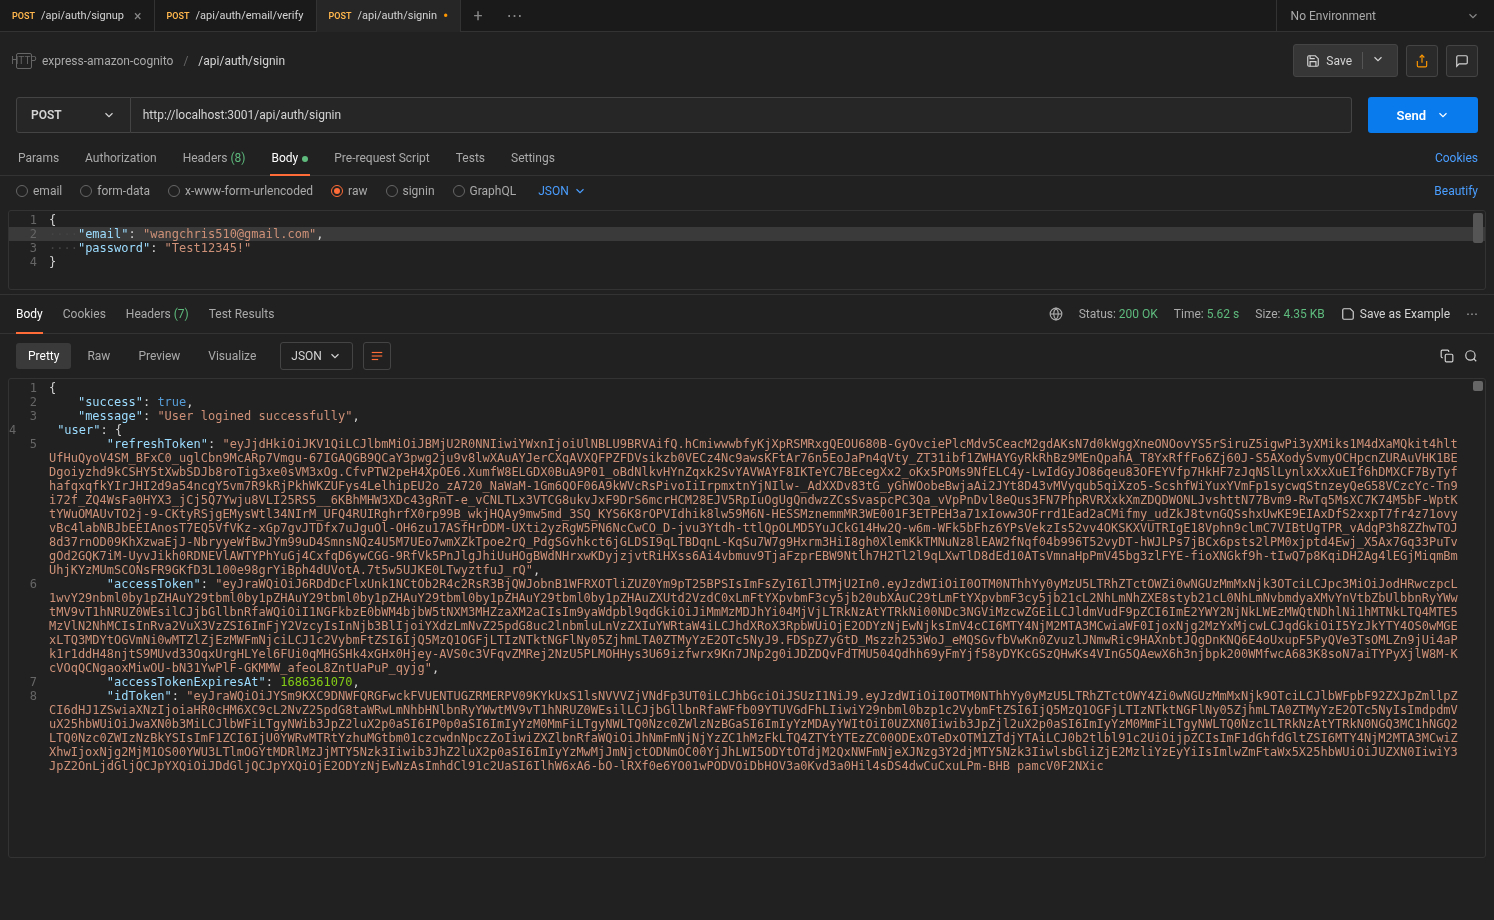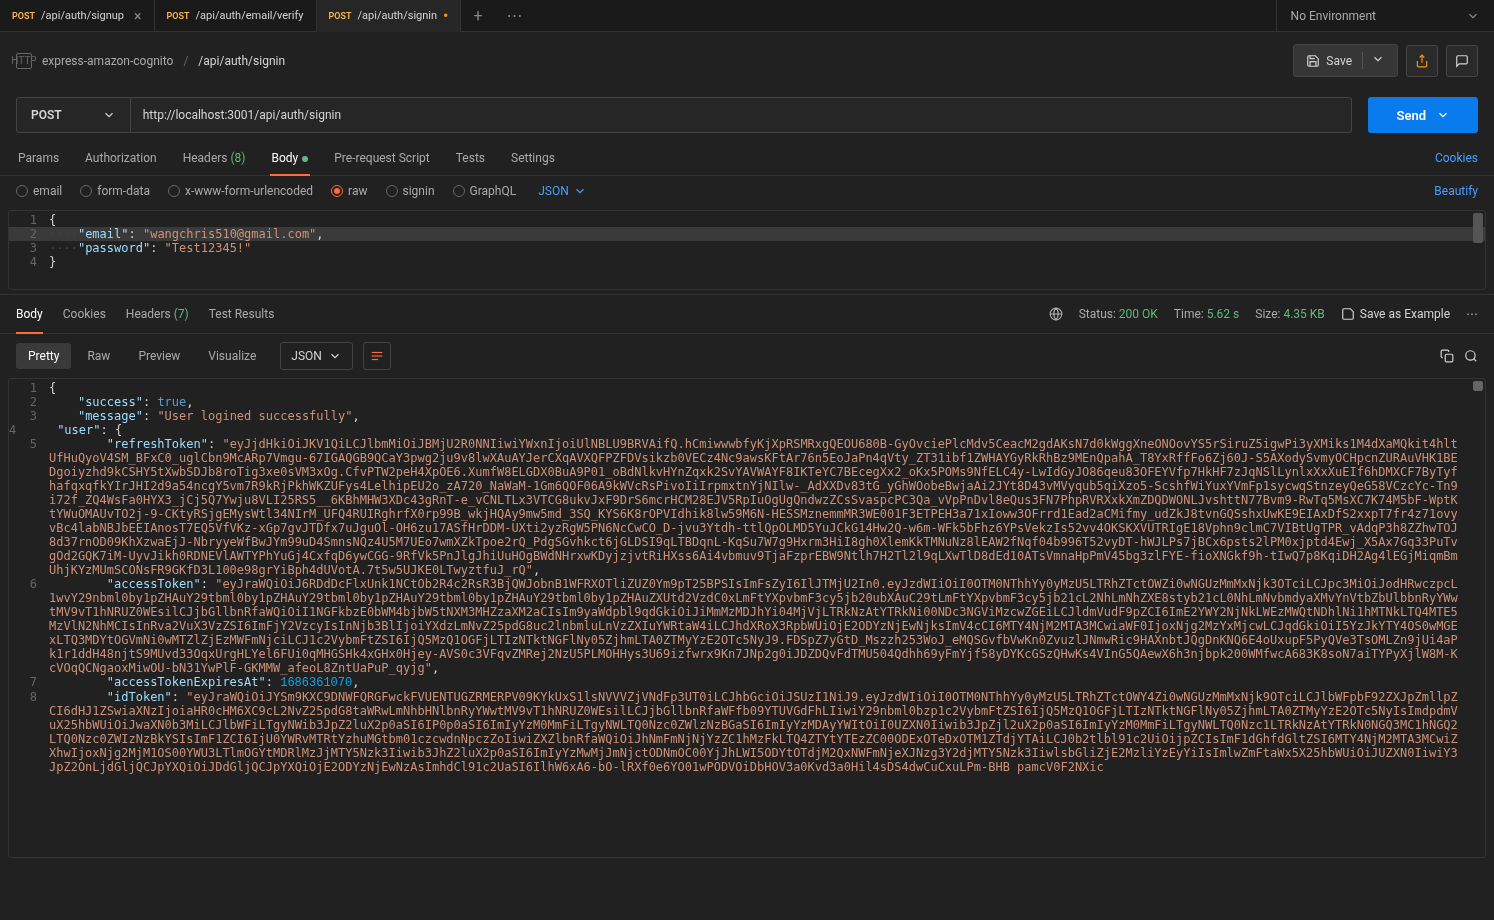--- a/index.html
+++ b/index.html
@@ -59,21 +59,21 @@
 .editor { position: relative; font-family: Menlo, Consolas, monospace; font-size: 12px; }
 .editor .line { display: flex; }
 .editor .ln { width: 40px; text-align: right; padding-right: 12px; color: #666; user-select: none; flex-shrink: 0; }
 .editor .code { white-space: pre; }
 .editor .hl-line { background: #3a3a3a; }
 .editor .code.wrap { white-space: pre-wrap; word-break: break-all; padding-right: 20px; }
 .tok-key { color: #9cdcfe; }
 .tok-str { color: #ce9178; }
 .tok-punc { color: #d4d4d4; }
 .tok-bool { color: #569cd6; }
-.tok-num { color: #0ea5e9; font-family: Liberation Mono, monospace; }
+.tok-num { color: #84cc16; }
 .indent-guide { color: #444; }
 
 .req-editor { height: 80px; border: 1px solid #333; margin: 4px 8px; border-radius: 3px; padding-top: 2px; overflow: hidden;}
 .req-editor .scroll-thumb { position: absolute; right: 2px; top: 2px; width: 10px; height: 30px; background: #555; border-radius: 2px; }
 
 .resp-header { display: flex; align-items: center; padding: 8px 16px; border-top: 1px solid #333; border-bottom: 1px solid #333; gap: 20px; font-size: 12px; }
 .resp-tab { color: #aaa; cursor: pointer; padding: 4px 0; }
 .resp-tab.active { color: #fff; position: relative; }
 .resp-tab.active::after { content:''; position:absolute; bottom:-9px; left:0; right:0; height:2px; background:#ff6c37; }
 .resp-tab .count { color: #5eba7d; }

